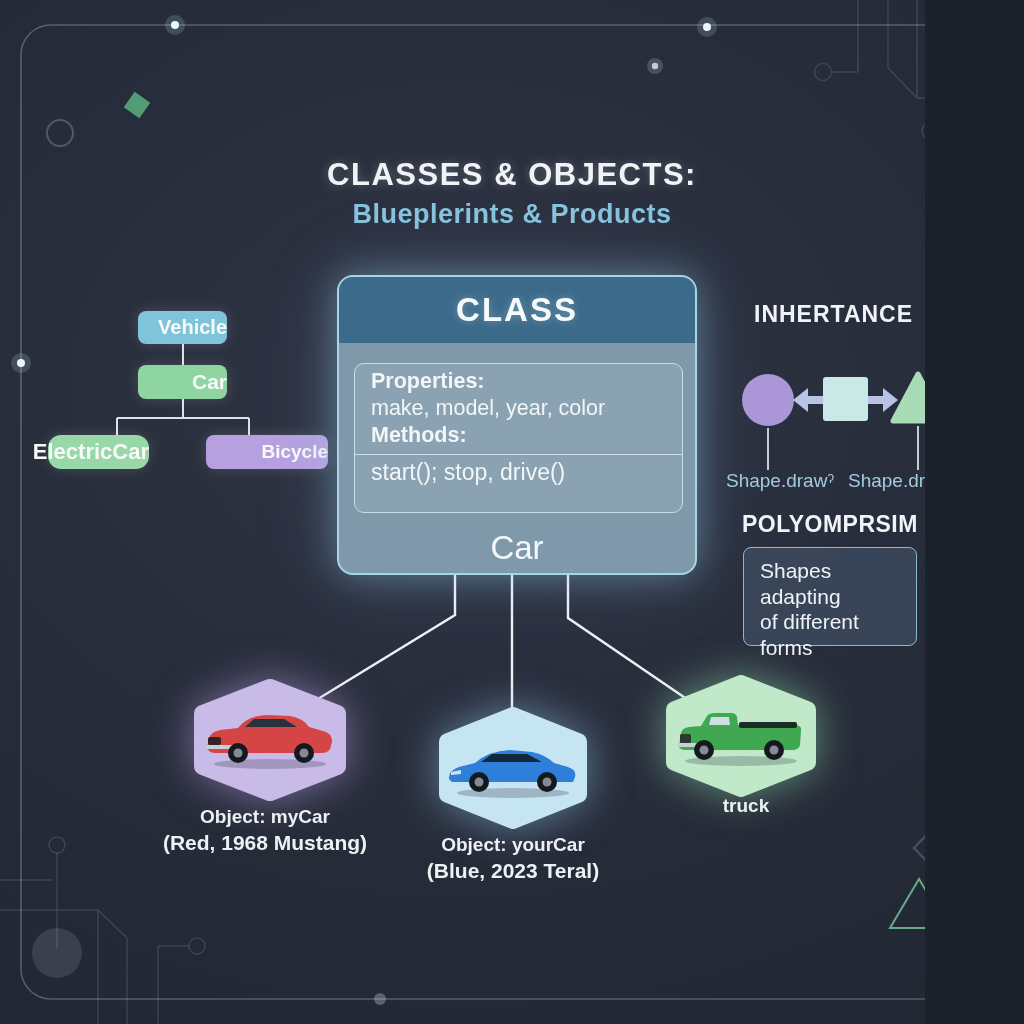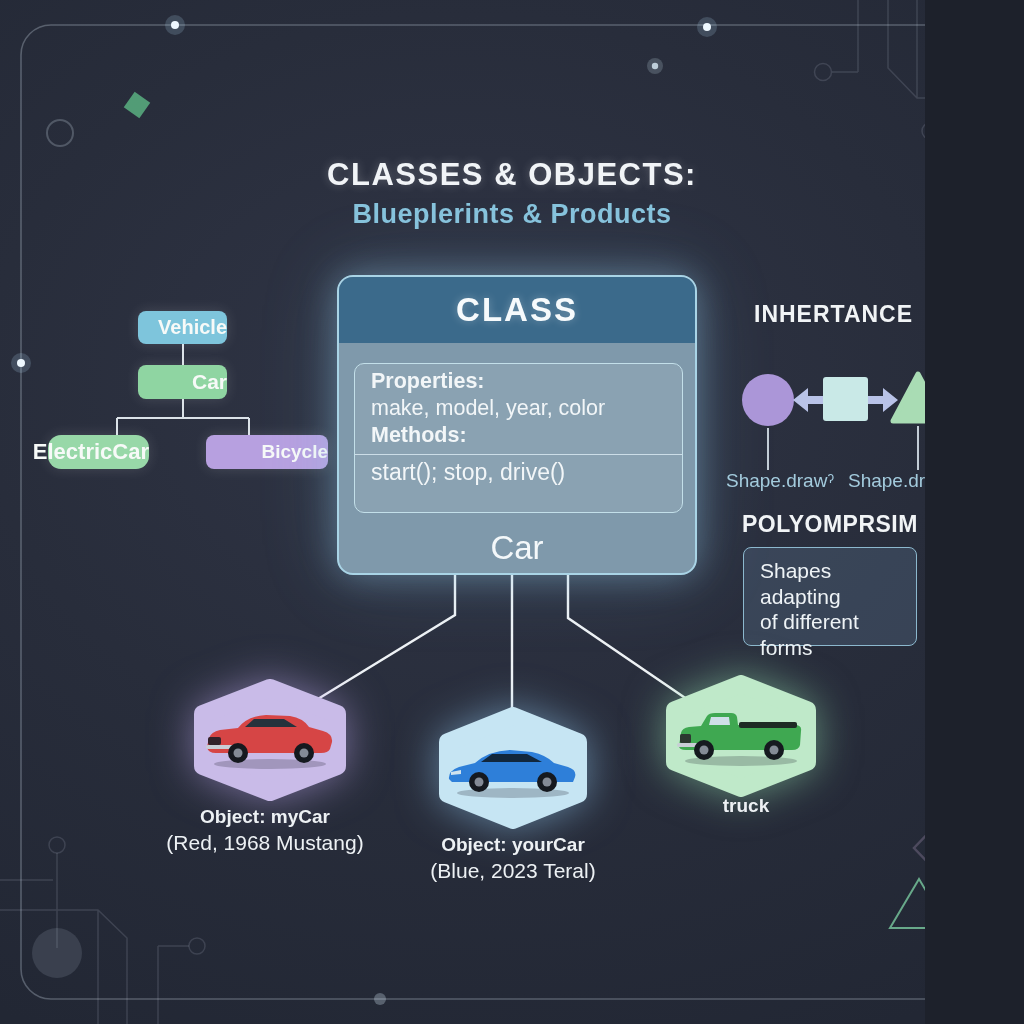--- a/index.html
+++ b/index.html
@@ -62,21 +62,21 @@
   .hex{position:absolute;overflow:visible;}
   .hex-purple{left:185px;top:655px;filter:drop-shadow(0 0 20px rgba(190,165,235,0.55));}
   .hex-blue{left:430px;top:680px;filter:drop-shadow(0 0 20px rgba(145,200,240,0.55));}
   .hex-green{left:657px;top:650px;filter:drop-shadow(0 0 20px rgba(150,225,175,0.55));}
   .vehicle{position:absolute;overflow:visible;}
   .veh-red{left:200px;top:700px;}
   .veh-blue{left:443px;top:731px;}
   .veh-green{left:671px;top:699px;}
   .obj-label{position:absolute;text-align:center;color:#edf1f4;}
   .obj-name{font-size:19px;font-weight:600;}
-  .obj-details{font-size:21px;font-weight:400;margin-top:3px;}
+  .obj-details{font-size:21px;font-weight:700;margin-top:3px;}
   .lbl-mycar{left:140px;top:806px;width:250px;}
   .lbl-yourcar{left:388px;top:834px;width:250px;}
   .lbl-truck{left:621px;top:795px;width:250px;}
 </style>
 </head>
 <body>
 
 <div class="canvas">
 
   <svg class="layer" viewBox="0 0 1024 1024">

